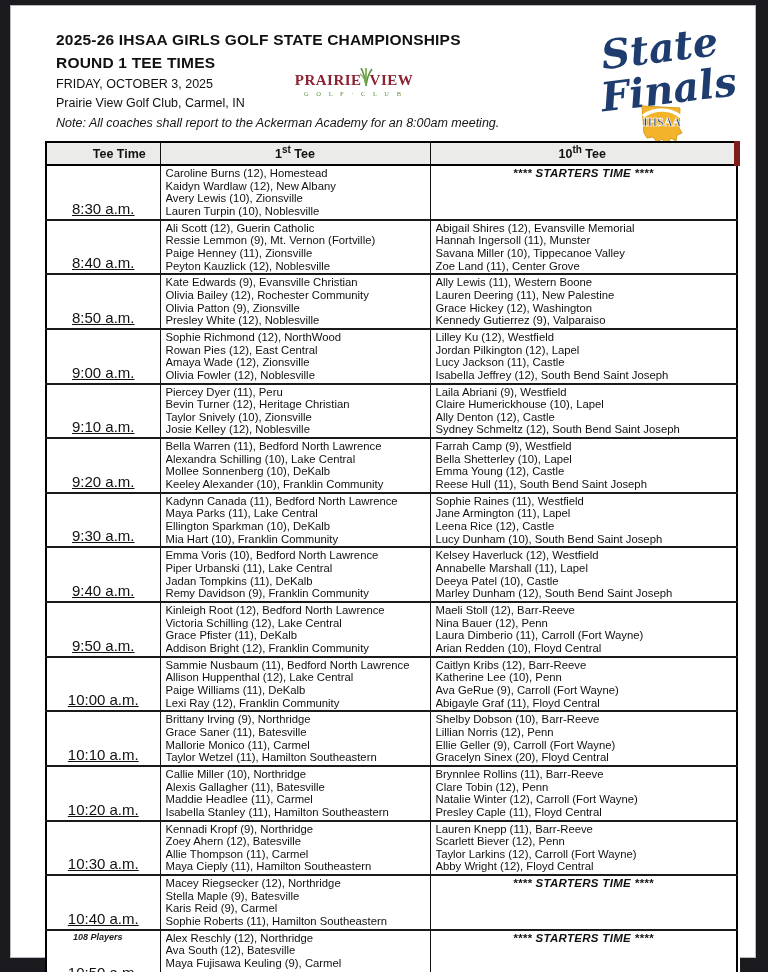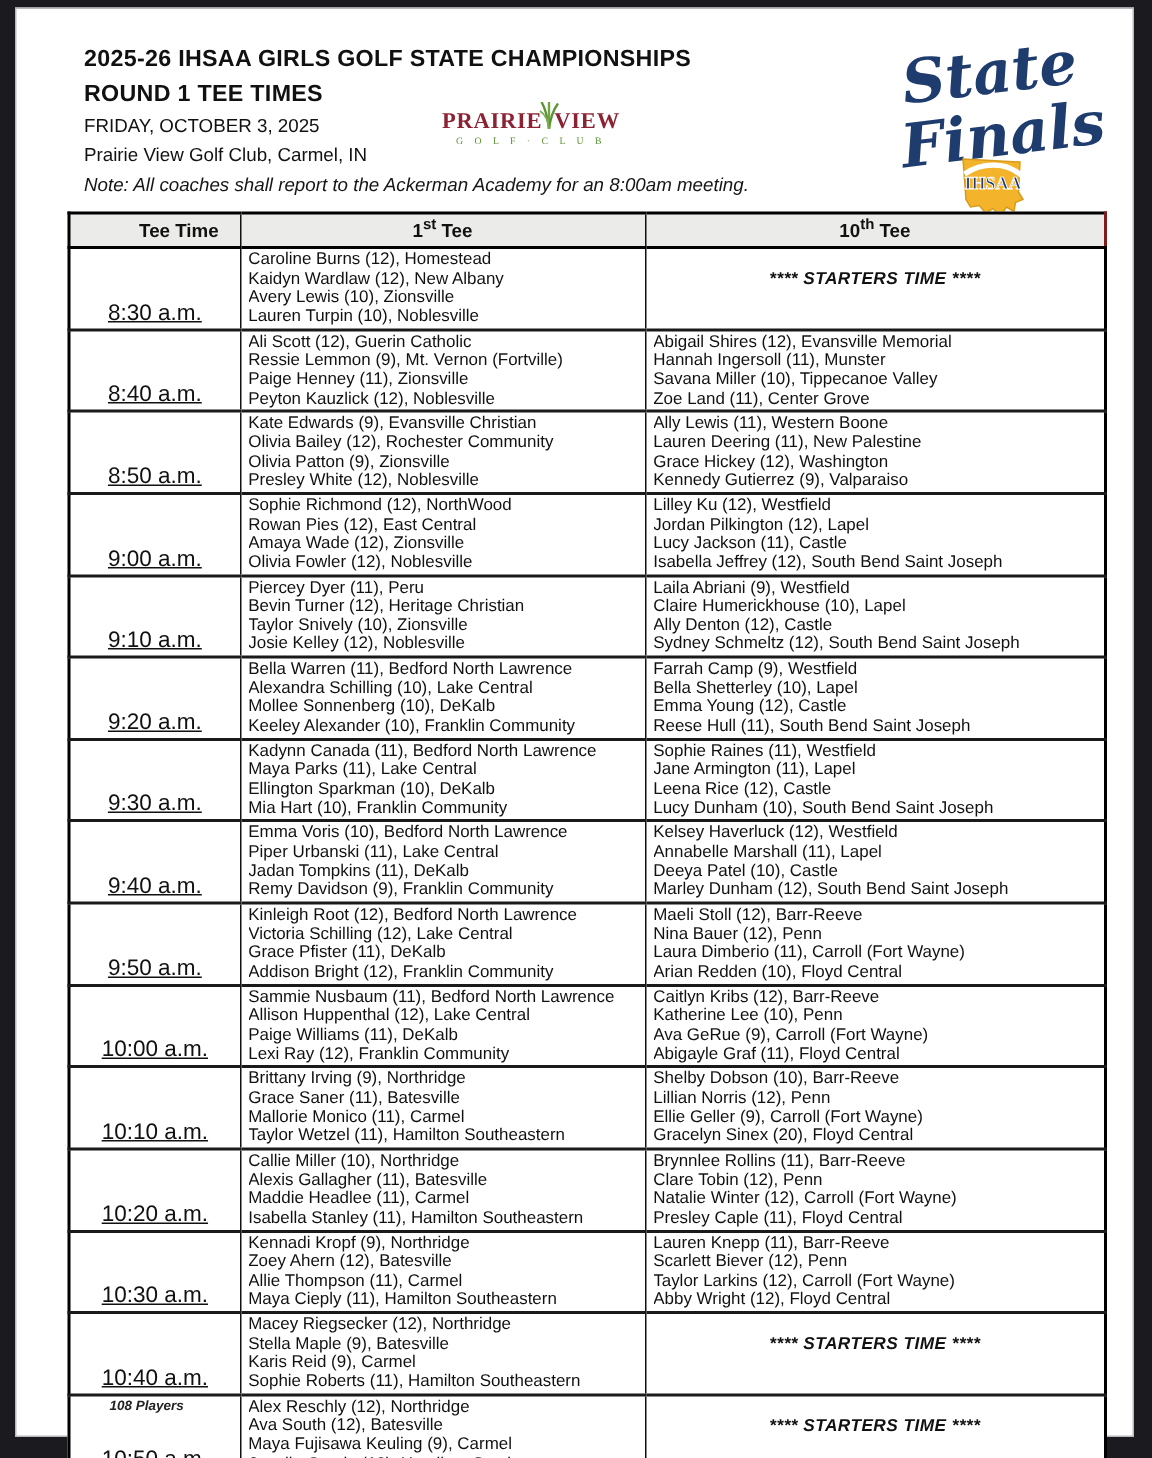--- a/index.html
+++ b/index.html
@@ -40,31 +40,31 @@
     width:691px;border-collapse:collapse;table-layout:fixed;
     background:#fff;
   }
   table.tee th, table.tee td{box-sizing:border-box;}
   table.tee thead th{
     background:#ebebe9;
     border:1px solid #111;border-bottom:2px solid #000;border-top:2px solid #000;
     font-size:12.5px;font-weight:bold;height:23px;padding:2px 0;
   }
   table.tee thead th:first-child{border-left:2px solid #000;padding-left:32px;}
-  table.tee thead th:last-child{border-right:2px solid #7f1d1d;}
+  table.tee thead th:last-child{border-right:6px solid #7f1d1d;}
   table.tee tbody td{
     border:1px solid #111;border-top:2px solid #1a1a1a;border-bottom:2px solid #1a1a1a;
     height:51px;vertical-align:top;padding:1px 5px;
   }
   table.tee tbody td:first-child{border-left:2px solid #000;}
   table.tee tbody td:last-child{border-right:2px solid #000;}
   table.tee tbody tr:last-child td{border-bottom:2px solid #000;}
   .time-cell{vertical-align:bottom !important;text-align:center;font-size:15px;padding-bottom:2px !important;text-decoration:underline;}
   .player{font-size:11.3px;line-height:12.65px;white-space:nowrap;overflow:hidden;}
-  .starters{font-size:11.5px;font-weight:bold;font-style:italic;text-align:center;margin-top:13px;letter-spacing:.3px;}
+  .starters{font-size:11.5px;font-weight:bold;font-style:italic;text-align:center;margin-top:0;letter-spacing:.3px;}
   sup{font-size:10px;vertical-align:super;line-height:0;}
   .footer{position:absolute;left:62px;top:926px;font-size:9px;font-style:italic;font-weight:bold;color:#222;}
 </style>
 </head>
 <body>
 
 <div class="page">
 
   <div class="header-left">
     <div class="title">2025-26 IHSAA GIRLS GOLF STATE CHAMPIONSHIPS</div>

